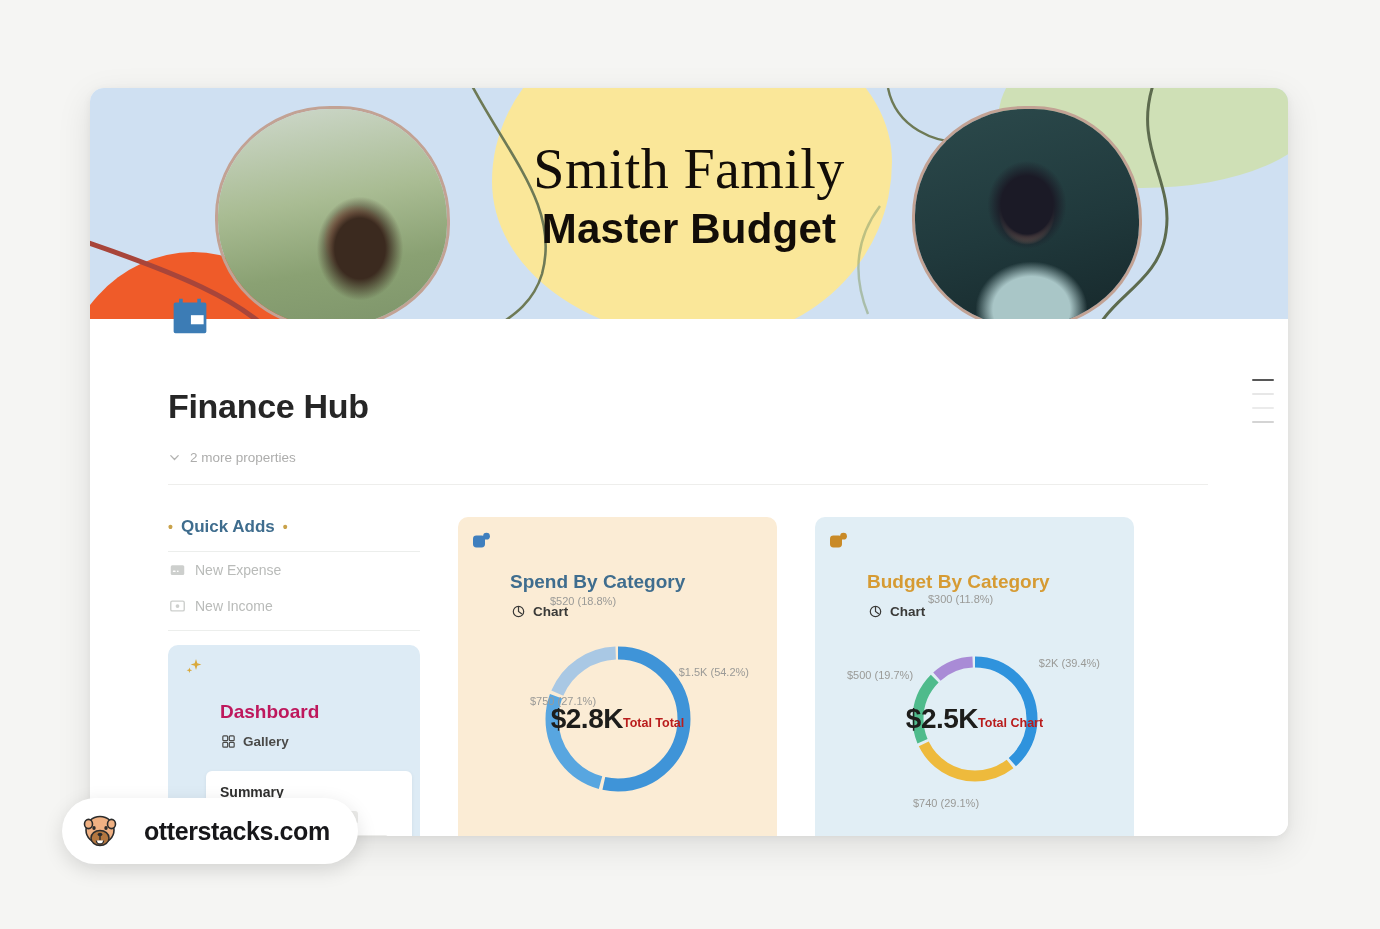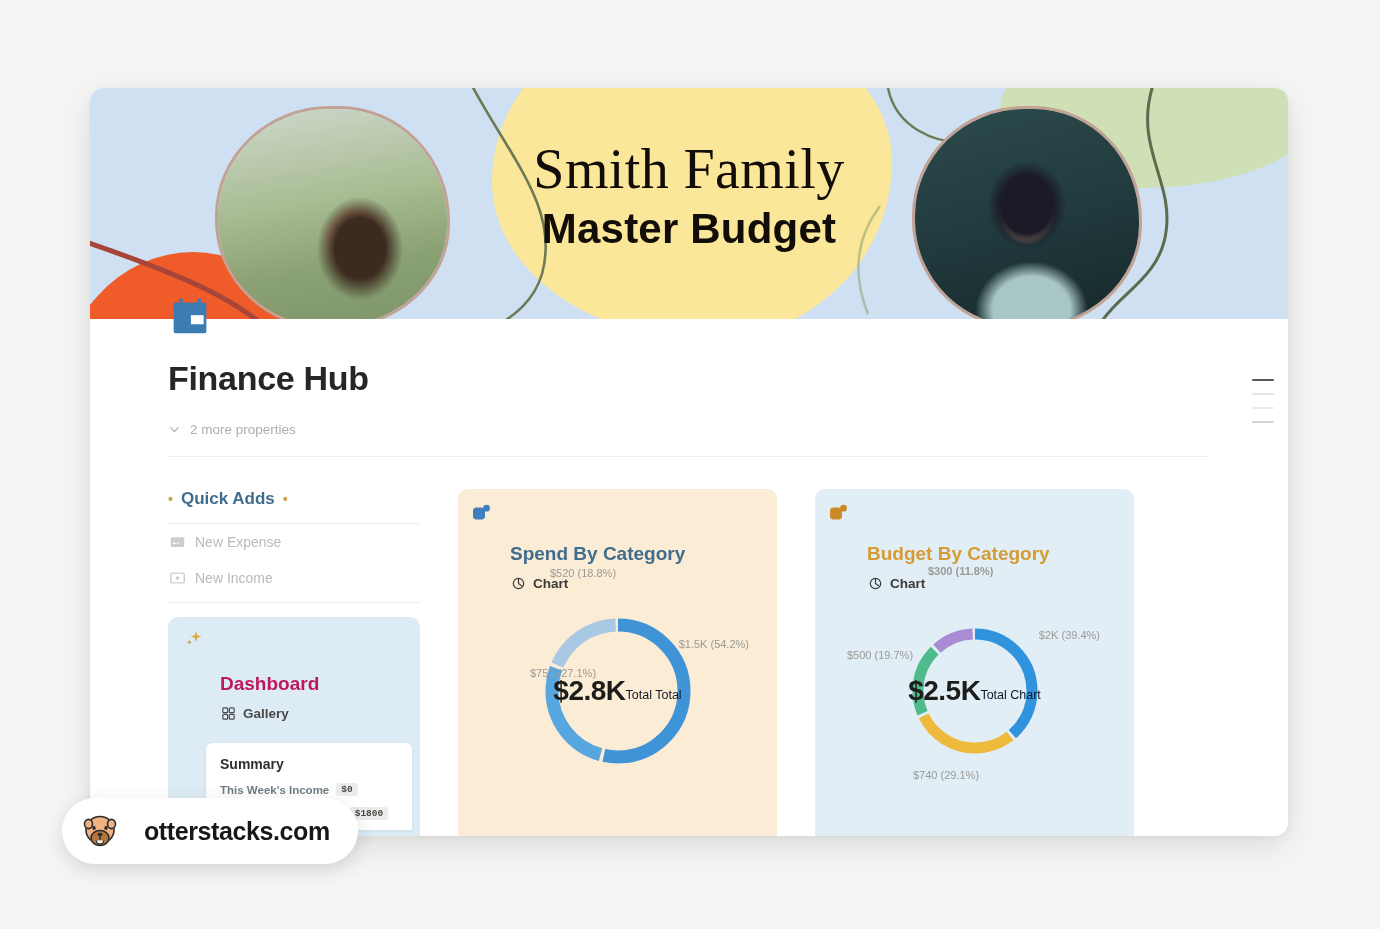--- a/index.html
+++ b/index.html
@@ -92,21 +92,21 @@
     padding: 0 78px 0 78px;
     height: calc(100% - 231px);
     background: #fff;
   }
   .cal-icon {
     position: absolute; left: 78px; top: -22px;
     width: 44px; height: 40px; z-index: 9;
   }
   .page-title {
     font-size: 34px; font-weight: 700; color: #262626;
-    letter-spacing: -0.3px; padding-top: 40px;
+    letter-spacing: -0.3px; padding-top: 68px;
   }
   .more-props {
     display: flex; align-items: center; gap: 9px;
     margin-top: 24px; color: #adadac; font-size: 13.5px;
   }
   .divider {
     margin-top: 19px; height: 1px; background: #eeeeec;
     width: 1040px;
   }
 
@@ -196,21 +196,21 @@
   .donut-wrap {
     position: relative; width: 100%; height: 190px; margin-top: 14px;
   }
   .donut { position:absolute; left: 50%; top: 6px; transform: translateX(-50%); }
   .donut-center {
     position:absolute; left: 50%; top: 6px; width: 160px; height: 160px;
     transform: translateX(-50%);
     display:flex; flex-direction: row; align-items:center; justify-content:center;
   }
   .donut-total { font-size: 28px; font-weight: 700; color: #1d1d1b; letter-spacing: -.5px; }
-  .donut-label { font-size: 12.5px; color: #0f172a; margin-top: 8px; }
+  .donut-label { font-size: 12.5px; color: #b91c1c; margin-top: 8px; font-weight: bold; }
   .lbl {
     position: absolute; font-size: 11px; color: #9a9a97;
     white-space: nowrap; font-family: "Liberation Sans", sans-serif;
   }
 
   
   .watermark {
     position: absolute; left: 62px; top: 798px;
     display:flex; align-items:center; gap: 24px;
     background: #fff; border-radius: 40px;
@@ -401,23 +401,23 @@
                 <circle id="bd1" cx="80" cy="80" r="57" stroke="#eeba3c" stroke-dasharray="101.2346816692775 256.9068808399589" stroke-dashoffset="-141.10777562863913"></circle>
                 <circle id="bd2" cx="80" cy="80" r="57" stroke="#4fbb8c" stroke-dasharray="67.56937479340927 290.5721877158271" stroke-dashoffset="-245.32697031882694"></circle>
                 <circle id="bd3" cx="80" cy="80" r="57" stroke="#a98bd6" stroke-dasharray="39.27619135517959 318.8653711540568" stroke-dashoffset="-315.8808581331465"></circle>
               </g>
             </svg>
             <div class="donut-center">
               <div class="donut-total">$2.5K</div>
               <div class="donut-label">Total Chart</div>
             </div>
 
-            <span class="lbl" style="left:77px; top:-40px;font-weight:bold;">$300 (11.8%)</span>
+            <span class="lbl" style="left:77px; top:-40px;">$300 (11.8%)</span>
             <span class="lbl" style="right:-2px; top:24px;">$2K (39.4%)</span>
-            <span class="lbl" style="left:-4px; top:44px;">$500 (19.7%)</span>
+            <span class="lbl" style="left:-4px; top:36px;">$500 (19.7%)</span>
             <span class="lbl" style="left:62px; top:164px;">$740 (29.1%)</span>
           </div>
 
         </div>
 
       </div>
     </div>
   </div>
 
   <div class="watermark">

